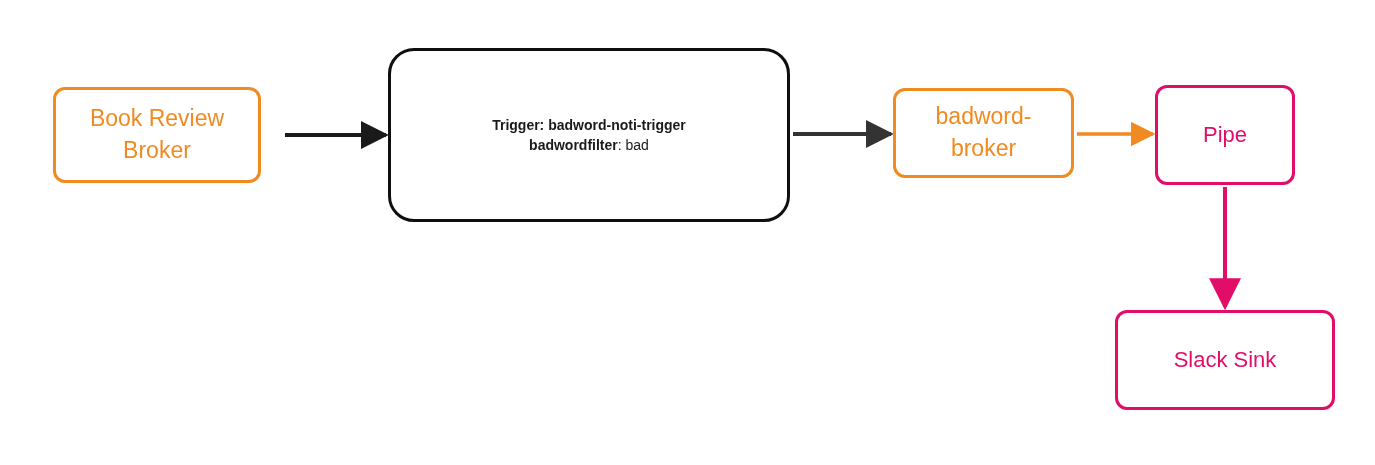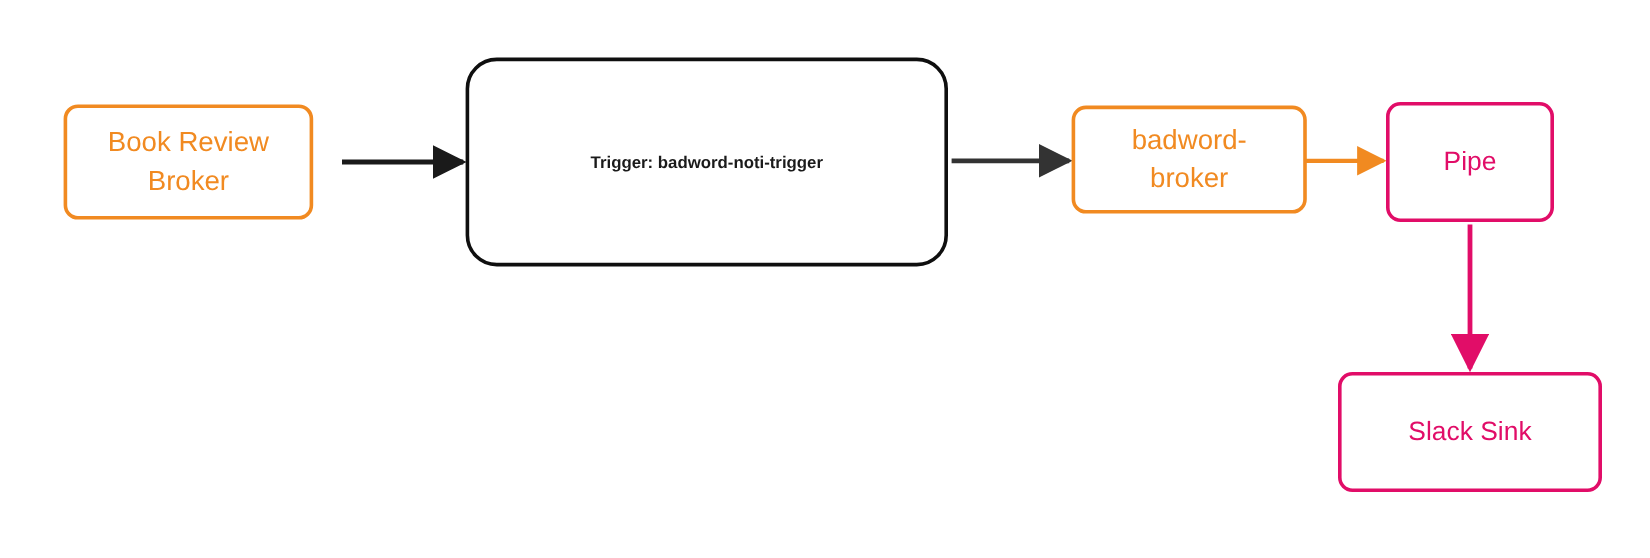--- a/index.html
+++ b/index.html
@@ -73,21 +73,21 @@
   .trigger-line .k {
     font-weight: bold;
   }
   .trigger-line.all-bold {
     font-weight: bold;
   }
 
   
   #node-book-review-broker { left: 53px;   top: 87px;  width: 208px; height: 96px; }
   #node-trigger            { left: 388px;  top: 48px;  width: 402px; height: 174px; }
-  #node-badword-broker     { left: 893px;  top: 88px;  width: 196px; height: 90px; }
+  #node-badword-broker     { left: 893px;  top: 88px;  width: 181px; height: 90px; }
   #node-pipe               { left: 1155px; top: 85px;  width: 140px; height: 100px; }
   #node-slack-sink         { left: 1115px; top: 310px; width: 220px; height: 100px; }
 </style>
 </head>
 <body>
 
 <div id="diagram-canvas">
 
   <svg id="edge-layer" viewBox="0 0 1375 465" width="1375" height="465" xmlns="http://www.w3.org/2000/svg">
     <defs>
@@ -116,20 +116,23 @@
 
   <div class="node node-broker" id="node-book-review-broker">
     <span class="node-label">Book Review
 Broker</span>
   </div>
 
   <div class="node node-trigger" id="node-trigger">
     <span class="trigger-line all-bold">
       <span class="k">Trigger:</span><span> badword-noti-trigger</span>
     </span>
+    <span class="trigger-line">
+      <span class="k">badwordfilter</span><span>: bad</span>
+    </span>
   </div>
 
   <div class="node node-broker" id="node-badword-broker">
     <span class="node-label">badword-
 broker</span>
   </div>
 
   <div class="node node-crimson" id="node-slack-sink">
     <span class="node-label">Slack Sink</span>
   </div>

